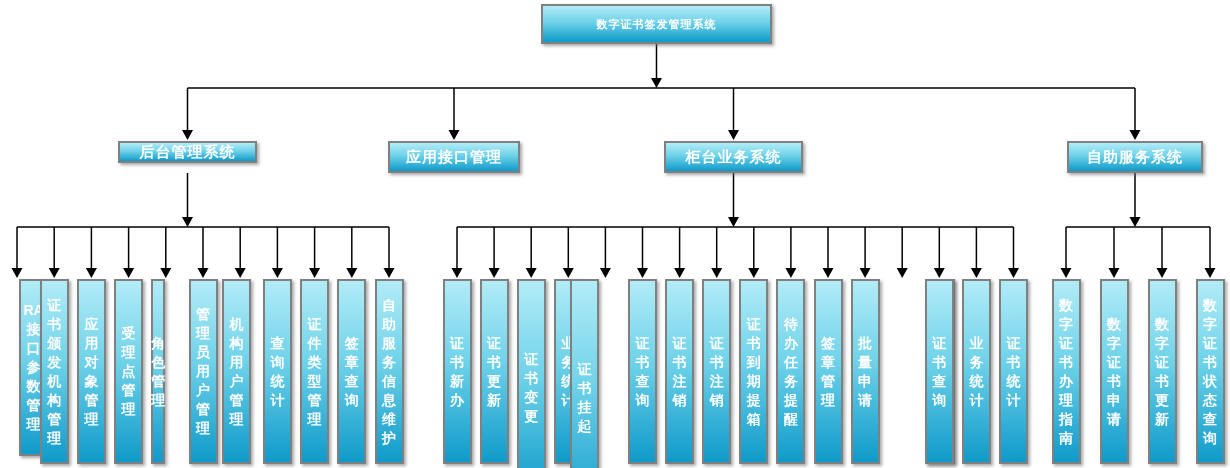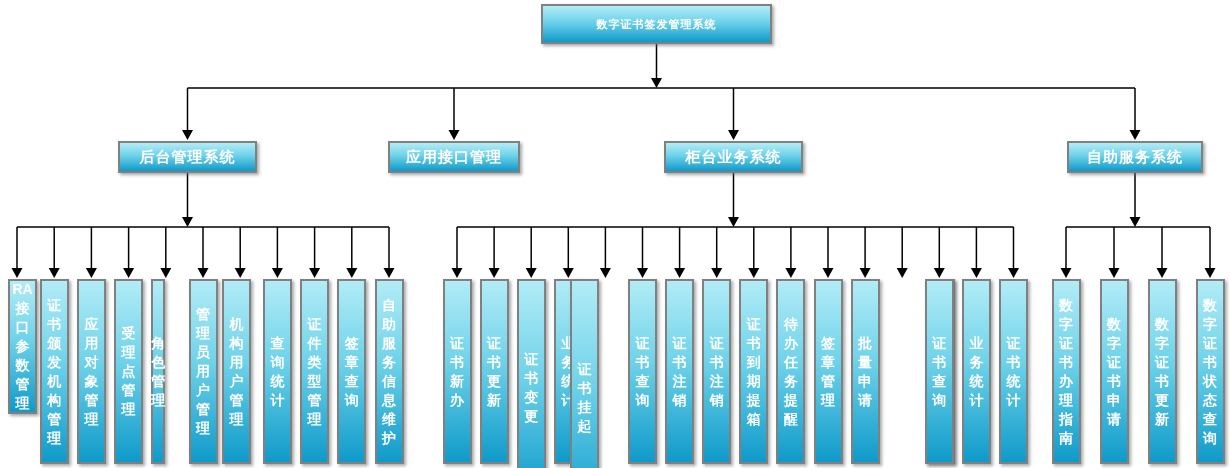--- a/index.html
+++ b/index.html
@@ -108,26 +108,26 @@
       <polygon points="1060.5,268 1071.5,268 1066,278" fill="#000000"></polygon>
       <line x1="1114" y1="227" x2="1114" y2="269" stroke="#000000" stroke-width="1.5"></line>
       <polygon points="1108.5,268 1119.5,268 1114,278" fill="#000000"></polygon>
       <line x1="1162" y1="227" x2="1162" y2="269" stroke="#000000" stroke-width="1.5"></line>
       <polygon points="1156.5,268 1167.5,268 1162,278" fill="#000000"></polygon>
       <line x1="1210" y1="227" x2="1210" y2="269" stroke="#000000" stroke-width="1.5"></line>
       <polygon points="1204.5,268 1215.5,268 1210,278" fill="#000000"></polygon>
       <line x1="187.5" y1="88" x2="1135" y2="88" stroke="#000000" stroke-width="1.5"></line>
     </svg>
   <div class="node root" id="rootNode" style="left: 541px; top: 4px; width: 231px; height: 40px;">数字证书签发管理系统</div>
-  <div class="node l2" id="g0" style="left: 118px; top: 141px; width: 139px; height: 32px;">后台管理系统</div>
+  <div class="node l2" id="g0" style="left: 118px; top: 141px; width: 139px; height: 22px;">后台管理系统</div>
   <div class="node l2" id="g2" style="left: 664px; top: 141px; width: 139px; height: 32px;">柜台业务系统</div>
   <div class="node l2" id="g1" style="left: 388px; top: 141px; width: 132px; height: 32px;">应用接口管理</div>
   <div class="node l2" id="g3" style="left: 1067px; top: 141px; width: 136px; height: 32px;">自助服务系统</div>
   <div id="leaves">
-      <div class="node leaf" style="left: 8px; top: 279px; width: 29px; height: 135px;">RA接口参数管理</div>
+      <div class="node leaf" style="left: 19px; top: 279px; width: 29px; height: 177px;">RA接口参数管理</div>
       <div class="node leaf" style="left: 39.7px; top: 279px; width: 29px; height: 185px;">证书颁发机构管理</div>
       <div class="node leaf" style="left: 76.9px; top: 279px; width: 29px; height: 185px;">应用对象管理</div>
       <div class="node leaf" style="left: 114.1px; top: 279px; width: 29px; height: 185px;">受理点管理</div>
       <div class="node leaf" style="left: 151.3px; top: 279px; width: 14px; height: 185px;">角色管理</div>
       <div class="node leaf" style="left: 188.5px; top: 279px; width: 29px; height: 185px;">管理员用户管理</div>
       <div class="node leaf" style="left: 222px; top: 279px; width: 29px; height: 185px;">机构用户管理</div>
       <div class="node leaf" style="left: 262.9px; top: 279px; width: 29px; height: 185px;">查询统计</div>
       <div class="node leaf" style="left: 300.1px; top: 279px; width: 29px; height: 185px;">证件类型管理</div>
       <div class="node leaf" style="left: 337.3px; top: 279px; width: 29px; height: 185px;">签章查询</div>
       <div class="node leaf" style="left: 374.5px; top: 279px; width: 29px; height: 185px;">自助服务信息维护</div>

